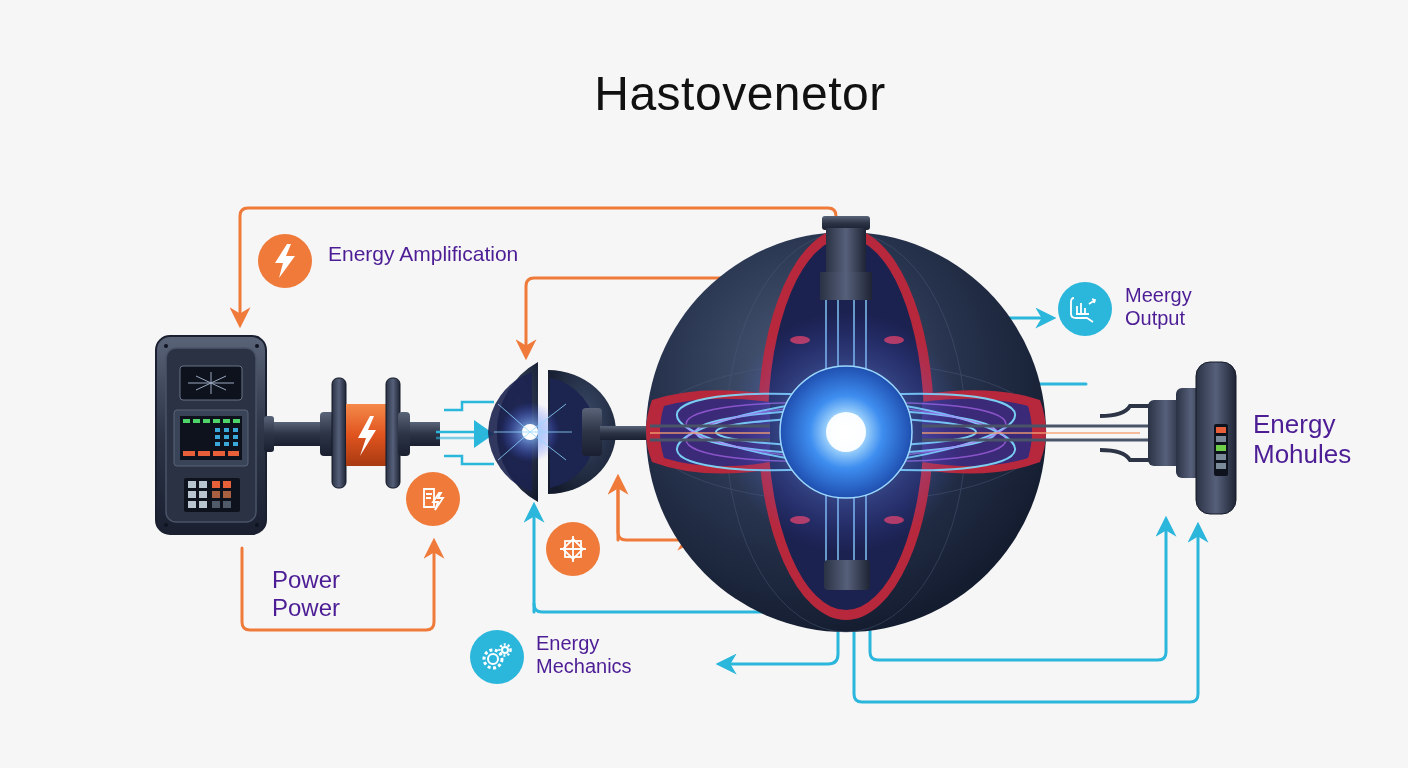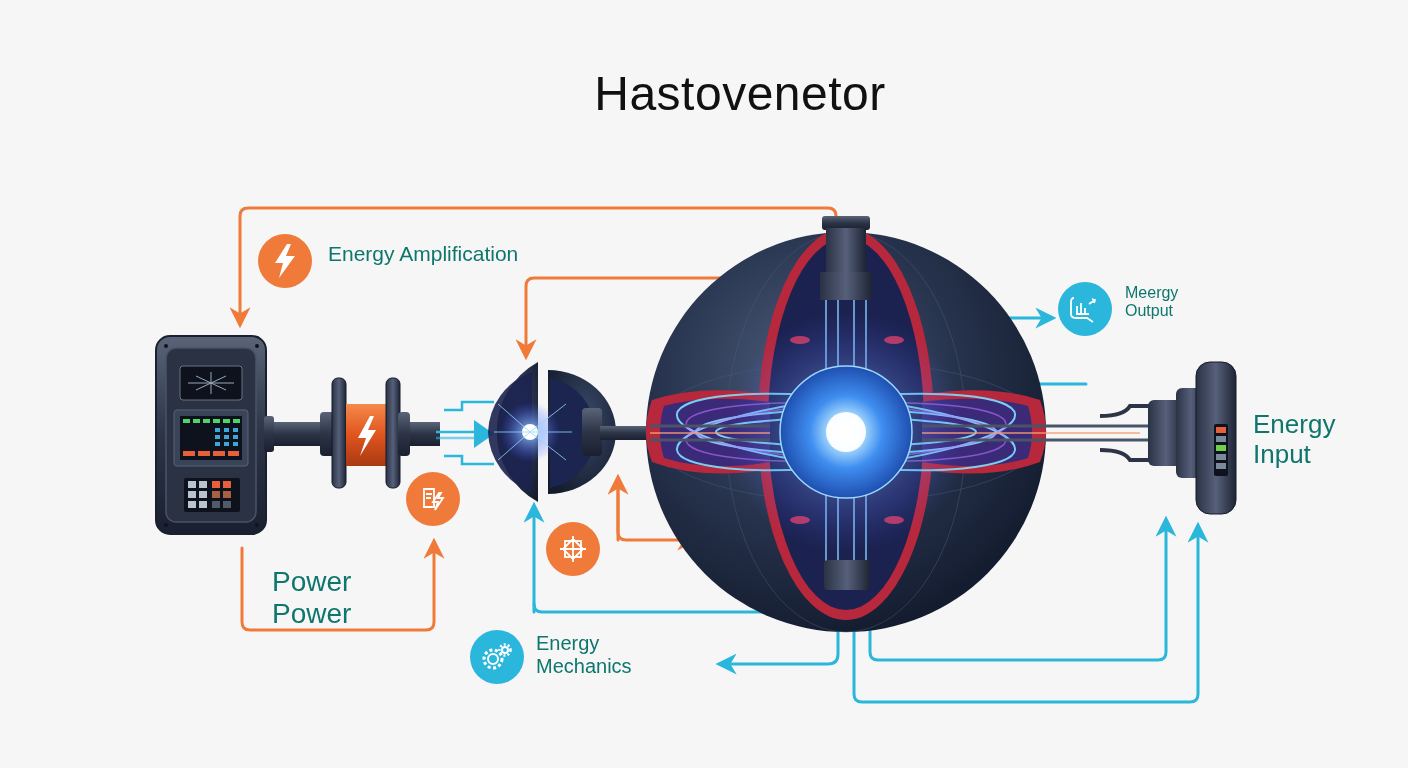--- a/index.html
+++ b/index.html
@@ -8,26 +8,26 @@
     background:#f6f6f6;
     font-family:"Liberation Sans", "DejaVu Sans", sans-serif;
     position:relative;
   }
   #stage { position:absolute; left:0; top:0; width:1408px; height:768px; }
   .title {
     position:absolute; left:0; top:66px; width:1480px; text-align:center;
     font-size:48px; color:#111; letter-spacing:0.5px;
   }
   .label {
-    position:absolute; color:#0f766e; line-height:1.15;
+    position:absolute; color:#4c1d95; line-height:1.15;
   }
   .lbl-amp { left:328px; top:242px; font-size:21px; }
-  .lbl-meergy { left:1125px; top:284px; font-size:16px; }
+  .lbl-meergy { left:1125px; top:284px; font-size:20px; }
   .lbl-output { left:1253px; top:410px; font-size:26px; }
-  .lbl-power { left:272px; top:566px; font-size:28px; }
+  .lbl-power { left:272px; top:566px; font-size:24px; }
   .lbl-mech { left:536px; top:632px; font-size:20px; }
   .badge {
     position:absolute; border-radius:50%;
     display:flex; align-items:center; justify-content:center;
   }
   .badge svg { display:block; }
   .b-orange { background:#ef7a3a; }
   .b-blue { background:#2bb6dc; }
 </style>
 </head>
@@ -292,21 +292,21 @@
       <path d="M20,10 L26,6 M23,5 L26,6 L25,9"></path>
     </svg>
   </div>
   <div class="label lbl-meergy">
     <div>Meergy</div>
     <div>Output</div>
   </div>
 
   <div class="label lbl-output">
     <div>Energy</div>
-    <div>Input</div>
+    <div>Mohules</div>
   </div>
 
   <div class="label lbl-power">
     <div>Power</div>
     <div>Power</div>
   </div>
 
   <div class="badge b-blue" style="left:470px;top:630px;width:54px;height:54px;">
     <svg width="34" height="30" viewBox="0 0 34 30" fill="none" stroke="#fff" stroke-width="2">
       <circle cx="13" cy="17" r="5"></circle>

